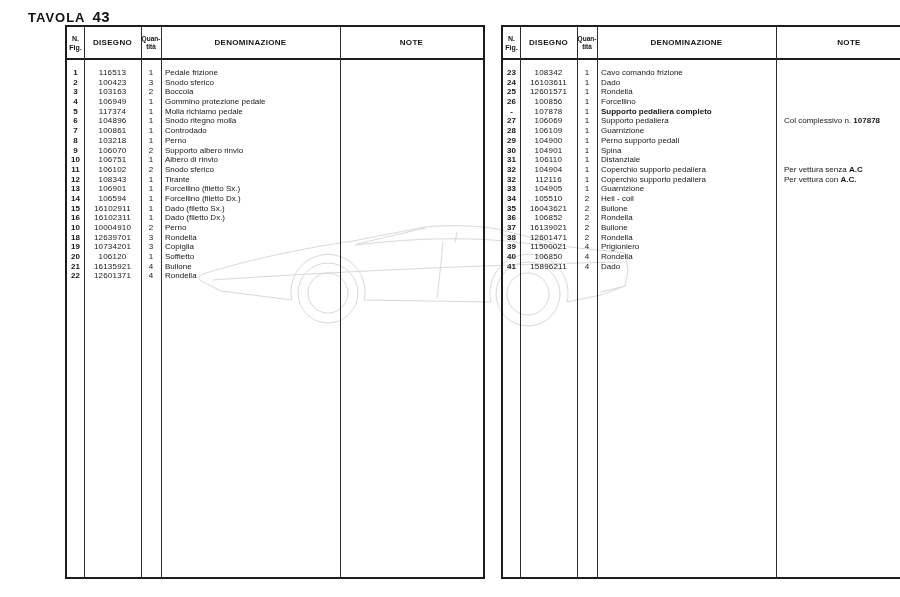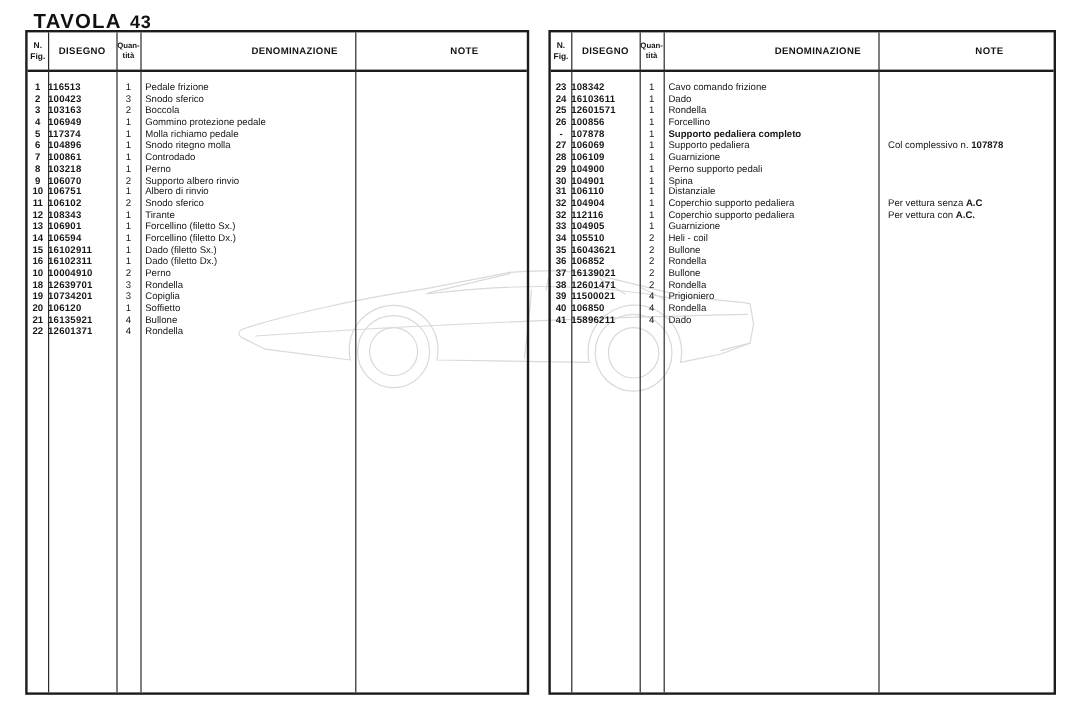--- a/index.html
+++ b/index.html
@@ -3,51 +3,51 @@
 <meta charset="utf-8">
 <style>
   html,body{margin:0;padding:0;}
   body{
     width:900px;height:597px;position:relative;background:#ffffff;
     font-family:"Liberation Sans", sans-serif;color:#161616;overflow:hidden;
     -webkit-font-smoothing:antialiased;
   }
   
   .title{position:absolute;left:28px;top:8px;font-weight:bold;color:#111;white-space:nowrap;}
-  .title .t-label{font-size:17px;letter-spacing:1px;}
+  .title .t-label{font-size:13px;letter-spacing:1px;}
   .title .t-num{font-size:15px;margin-left:7px;letter-spacing:.5px;}
 
   
   .watermark{position:absolute;left:185px;top:192px;width:480px;height:150px;z-index:0;}
 
   
   .ptable{
     position:absolute;top:25px;height:554px;box-sizing:border-box;
-    border:2px solid #1c1c1c;z-index:1;background:transparent;
+    border:2px solid #1c1c1c;z-index:1;background:transparent;margin-left:44px;
   }
   #table-left{left:21px;width:420px;}
   #table-right{left:457px;width:423px;}
 
   .thead{position:absolute;top:0;left:0;right:0;height:31px;border-bottom:2px solid #1c1c1c;display:flex;}
   .hcell{display:flex;flex-direction:column;justify-content:center;align-items:center;
          font-weight:bold;font-size:8px;line-height:9px;color:#141414;letter-spacing:.3px;}
   .hcell span{display:block;text-align:center;}
   .hcell.c-fig{font-size:7px;letter-spacing:0;}
   .hcell.c-qty{font-size:6.5px;line-height:8px;letter-spacing:0;}
 
   .c-fig{width:17px;}
   .c-dis{width:57px;}
   .c-qty{width:20px;}
-  .c-den{width:179px;padding-left:39px;}
+  .c-den{width:179px;}
   .c-note{flex:1;}
 
   .tbody{position:absolute;top:33px;left:0;right:0;bottom:0;padding-top:8px;overflow:hidden;}
   .prow{display:flex;height:9.7px;line-height:9.7px;font-size:8px;white-space:nowrap;}
   .prow .c-fig{text-align:center;font-weight:bold;}
-  .prow .c-dis{text-align:left;font-weight:bold;letter-spacing:.2px;}
+  .prow .c-dis{text-align:center;font-weight:normal;letter-spacing:.2px;}
   .prow .c-qty{text-align:center;}
   .prow .c-den{padding-left:4px;box-sizing:border-box;}
   .prow .c-note{padding-left:8px;box-sizing:border-box;}
   .bold{font-weight:bold;}
 
   .vline{position:absolute;top:0;bottom:0;width:1px;background:#2b2b2b;}
 </style>
 </head>
 <body>
 

